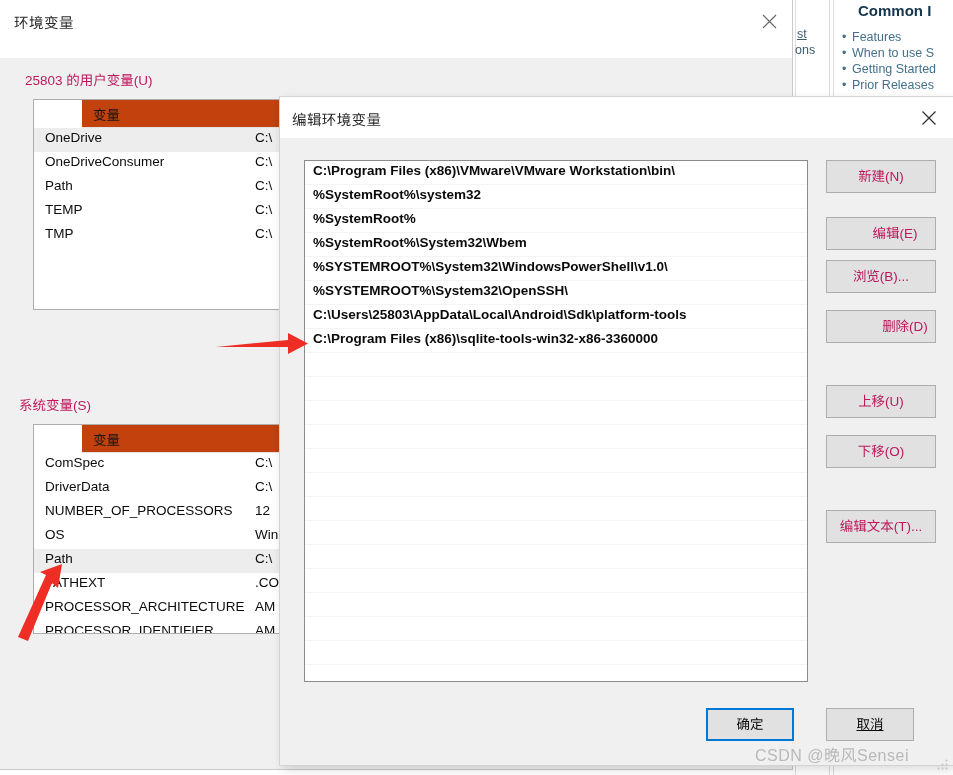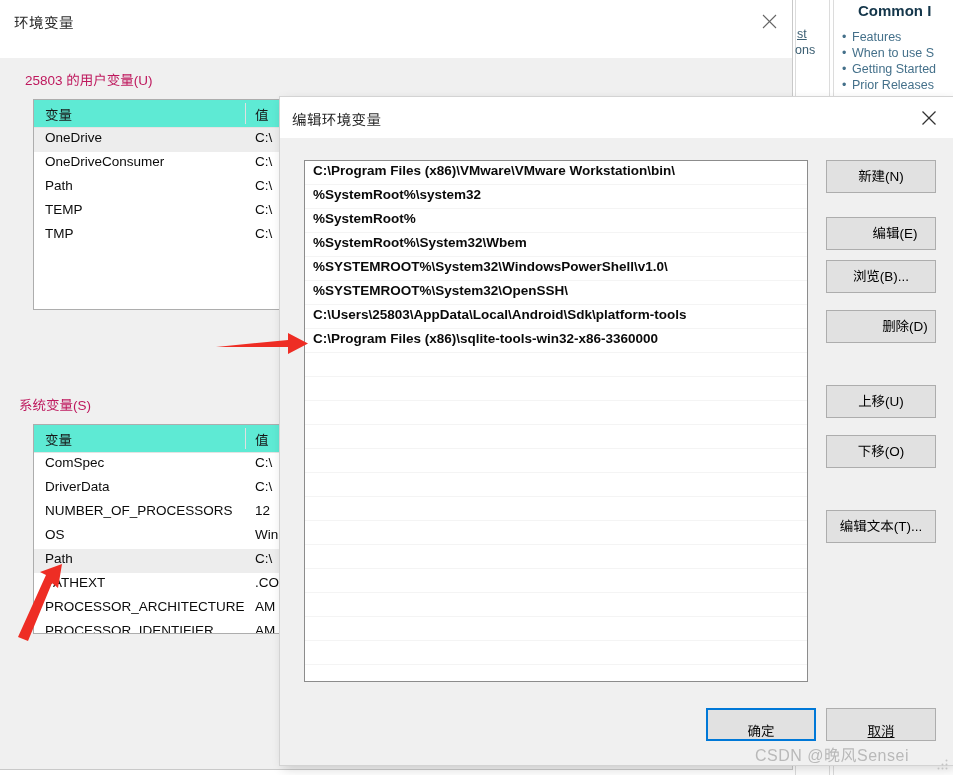--- a/index.html
+++ b/index.html
@@ -107,21 +107,22 @@
     position: absolute;
     background: #ffffff;
     border: 1px solid #adadad;
     box-sizing: border-box;
     overflow: hidden;
   }
   .var-head {
     height: 27px;
     border-bottom: 1px solid #e3e3e3;
     position: relative;
-    background: #5eead4;
+    background: #c2410c;
+    margin-left: 48px;
   }
   .var-head .col-name {
     position: absolute;
     left: 11px; top: 4px;
     font-size: 13.5px;
     color: #171717;
   }
   .var-head .col-value {
     position: absolute;
     left: 221px; top: 4px;
@@ -218,41 +219,41 @@
   .side-btn {
     position: absolute;
     left: 546px;
     width: 110px;
     height: 33px;
     background: #e1e1e1;
     border: 1px solid #adadad;
     box-sizing: border-box;
     font-family: "Liberation Sans", "DejaVu Sans", sans-serif;
     font-size: 13.5px;
-    color: #000000;
+    color: #be185d;
     cursor: pointer;
     padding: 0;
     line-height: 31px;
     text-align: center;
   }
 
   .bottom-btn {
     position: absolute;
-    width: 110px;
+    width: 88px;
     height: 33px;
     background: #e1e1e1;
     border: 1px solid #adadad;
     box-sizing: border-box;
     font-family: "Liberation Sans", "DejaVu Sans", sans-serif;
     font-size: 13.5px;
     color: #0b0b0b;
     cursor: pointer;
     line-height: 31px;
     text-align: center;
-    padding: 7px;
+    padding: 0;
   }
   #btn-ok {
     left: 426px; top: 611px;
     background: #e1e1e1;
     border: 2px solid #0078d7;
     line-height: 29px;
   }
   #btn-cancel { left: 546px; top: 611px; text-decoration: underline; }
 
   

